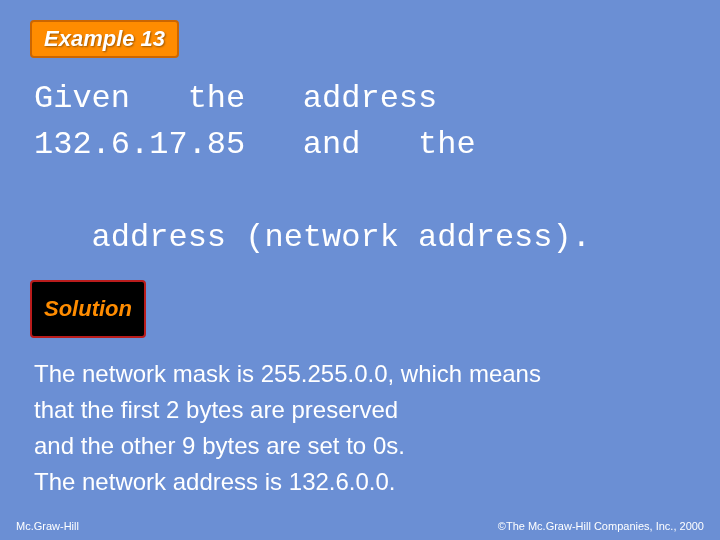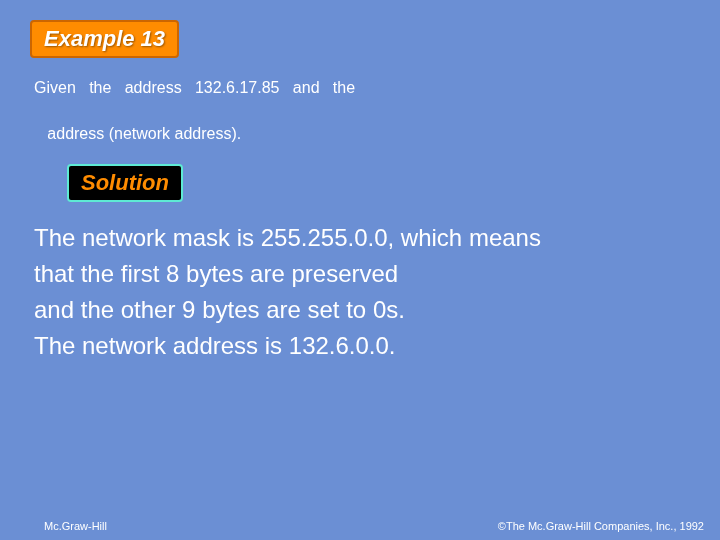--- a/index.html
+++ b/index.html
@@ -36,78 +36,77 @@
       font-size: 22px;
       font-style: italic;
       font-weight: bold;
       color: white;
       text-shadow: 1px 1px 2px rgba(0,0,0,0.4);
       align-self: flex-start;
     }
 
     .problem-text {
       color: white;
-      font-size: 16px;
+      font-size: 32px;
       line-height: 1.45;
       padding-left: 4px;
+      font-family: Liberation Mono, monospace;
     }
 
     .solution-badge {
       display: inline-block;
       background-color: black;
-      border: 2px solid #5eead4;
-      padding: 4px 12px;
+      border: 2px solid #b91c1c;
+      padding: 14px 12px;
       border-radius: 4px;
       font-size: 22px;
       font-style: italic;
       font-weight: bold;
       color: #ff8c00;
       align-self: flex-start;
-      margin-left: 37px;
     }
 
     .solution-text {
       color: white;
       font-size: 24px;
       line-height: 1.5;
       padding-left: 4px;
     }
 
     .footer {
       position: absolute;
       bottom: 8px;
       left: 16px;
       right: 16px;
       display: flex;
       justify-content: space-between;
       color: white;
       font-size: 11px;
-      margin-left: 28px;
     }
   </style>
 </head>
 <body>
 
 <div class="slide-container">
 
   <div class="example-badge">Example 13</div>
 
   <div class="problem-text">
     <span>Given &nbsp; the &nbsp; address &nbsp; 132.6.17.85 &nbsp; and &nbsp; the</span><br>
     <br>
     <span>&nbsp;&nbsp;&nbsp;address (network address).</span>
   </div>
 
   <div class="solution-badge">Solution</div>
 
   <div class="solution-text">
     <span>The network mask is 255.255.0.0, which means</span><br>
-    <span>that the first 8 bytes are preserved</span><br>
+    <span>that the first 2 bytes are preserved</span><br>
     <span>and the other 9 bytes are set to 0s.</span><br>
     <span>The network address is 132.6.0.0.</span>
   </div>
 
 </div>
 
 <div class="footer">
   <span>Mc.Graw-Hill</span>
-  <span>©The Mc.Graw-Hill Companies, Inc.,  1992</span>
+  <span>©The Mc.Graw-Hill Companies, Inc.,  2000</span>
 </div>
 
 </body></html>

